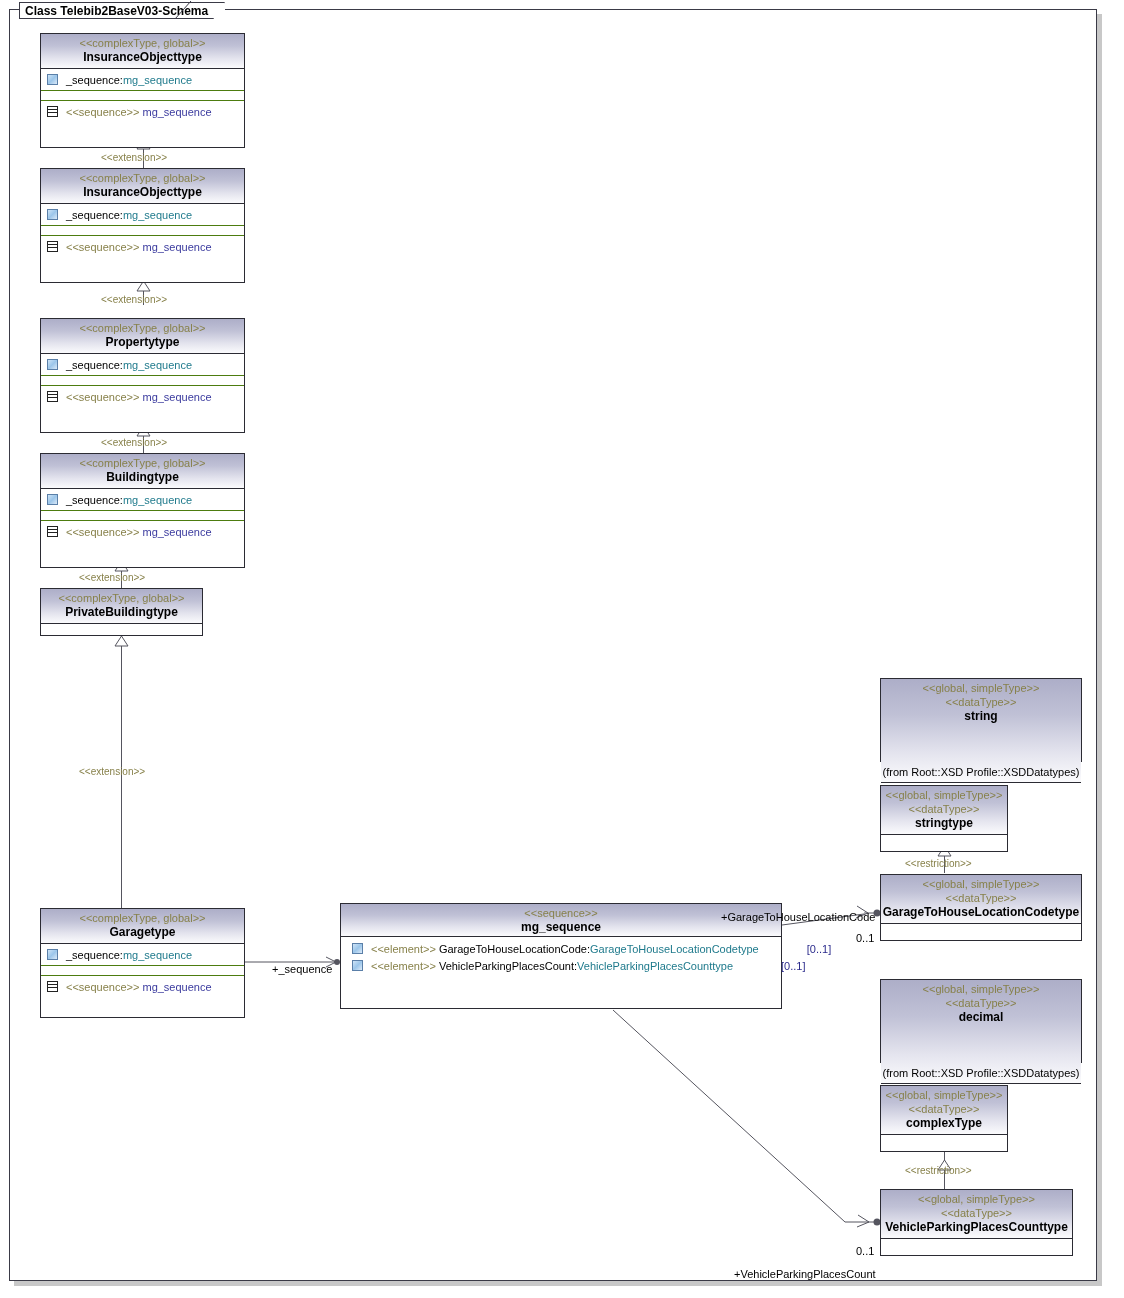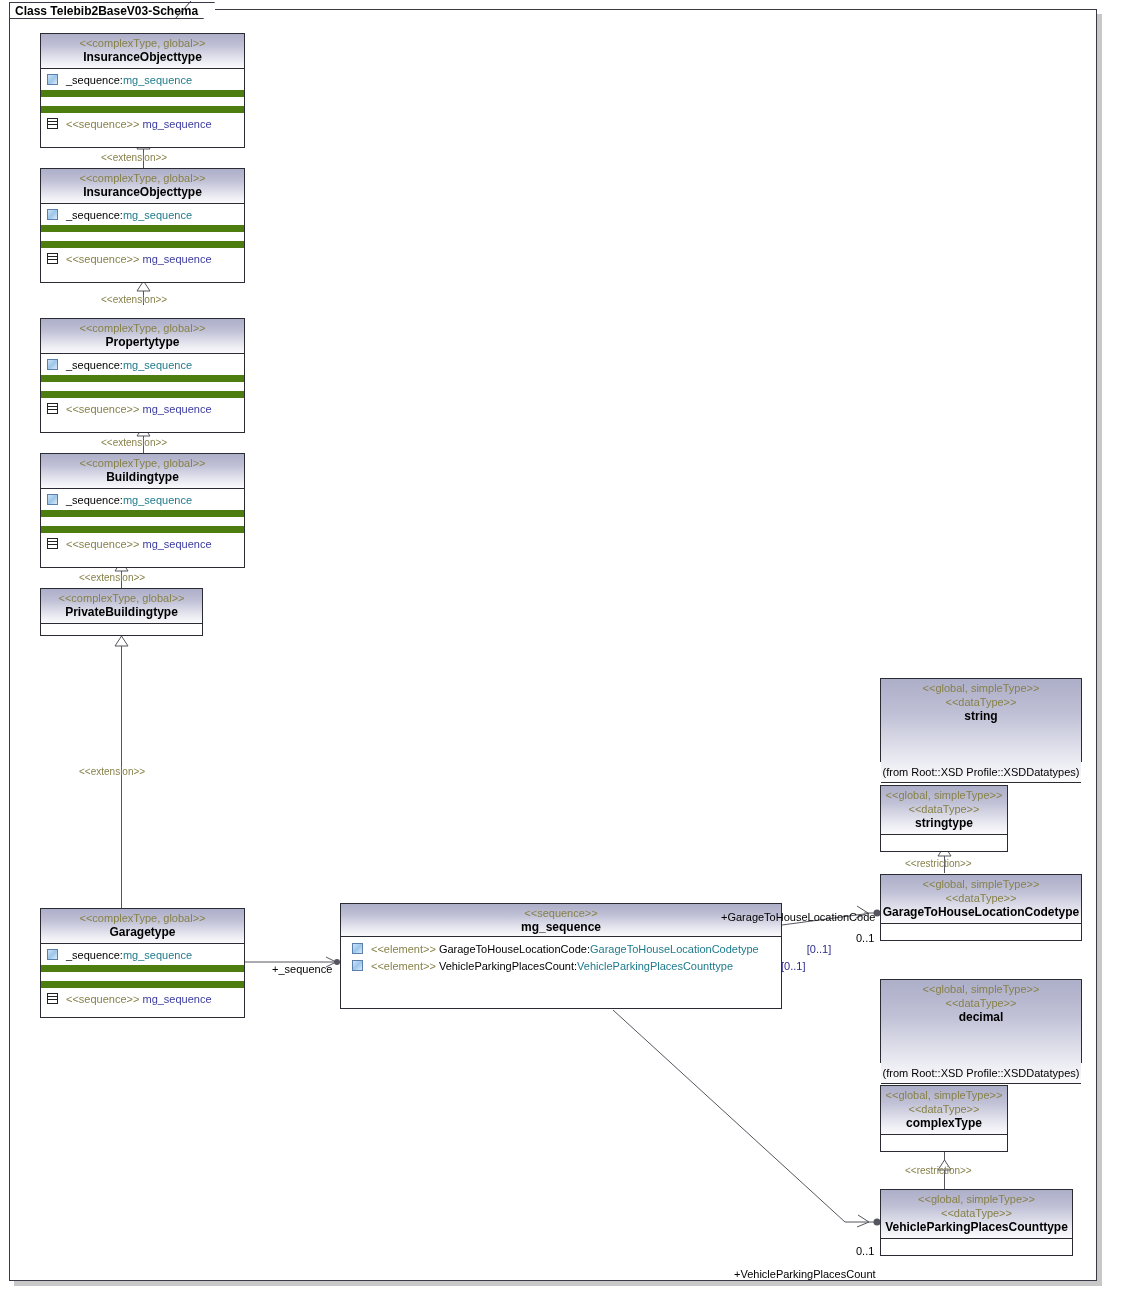--- a/index.html
+++ b/index.html
@@ -31,21 +31,21 @@
     position: absolute;
     left: 14px;
     top: 14px;
     width: 1088px;
     height: 1272px;
     background: #c8c8c8;
     z-index: 0;
   }
   #frame-tab {
     position: absolute;
-    left: 9px;
+    left: 19px;
     top: 2px;
     height: 17px;
     padding: 0 16px 0 5px;
     border: 1px solid #3a3a46;
     background: #ffffff;
     font-size: 12px;
     font-weight: bold;
     color: #000000;
     line-height: 17px;
     white-space: nowrap;
@@ -101,21 +101,21 @@
     white-space: nowrap;
   }
   .fromline {
     font-size: 11px;
     color: #000000;
     line-height: 14px;
     white-space: nowrap;
     margin-top: 41px;
   }
   .compartment {
-    border-bottom: 7px solid #4d7c0f;
+    border-bottom: 1px solid #4d7c0f;
     padding: 2px 0 2px 0;
     background: #ffffff;
   }
   .compartment.last { border-bottom: none; }
   .compartment.empty { height: 9px; padding: 0; }
   .feat {
     display: flex;
     align-items: center;
     height: 17px;
     padding-left: 6px;

